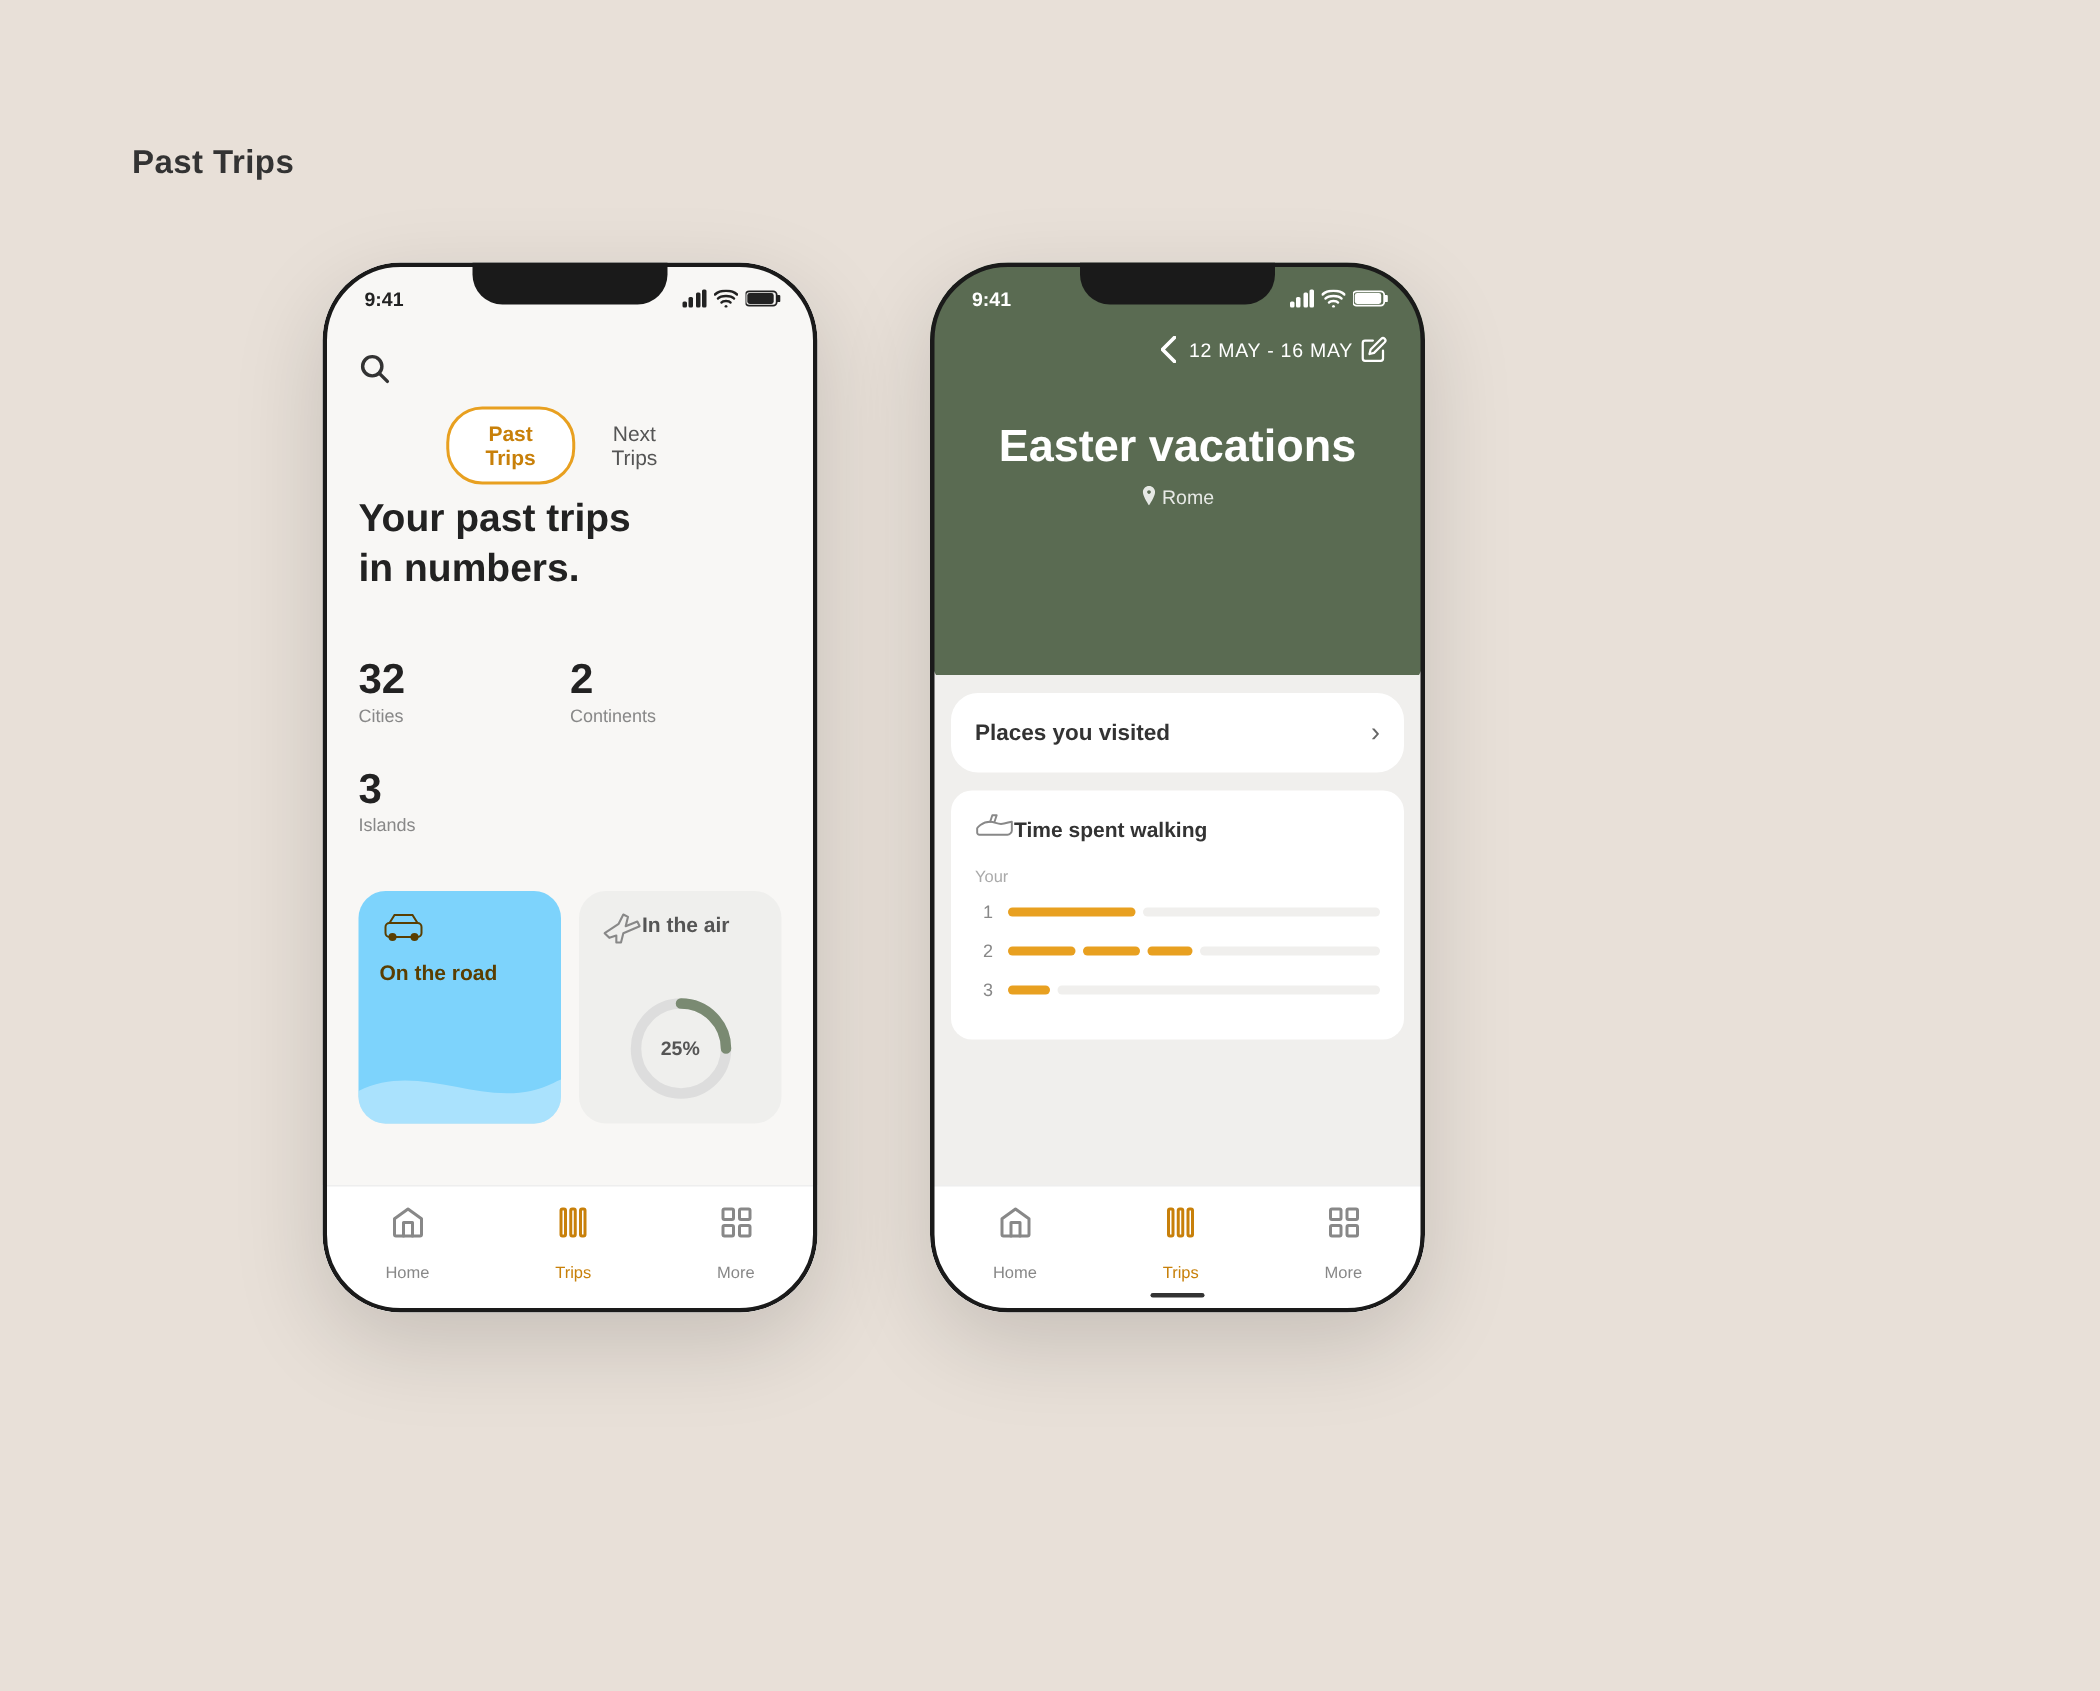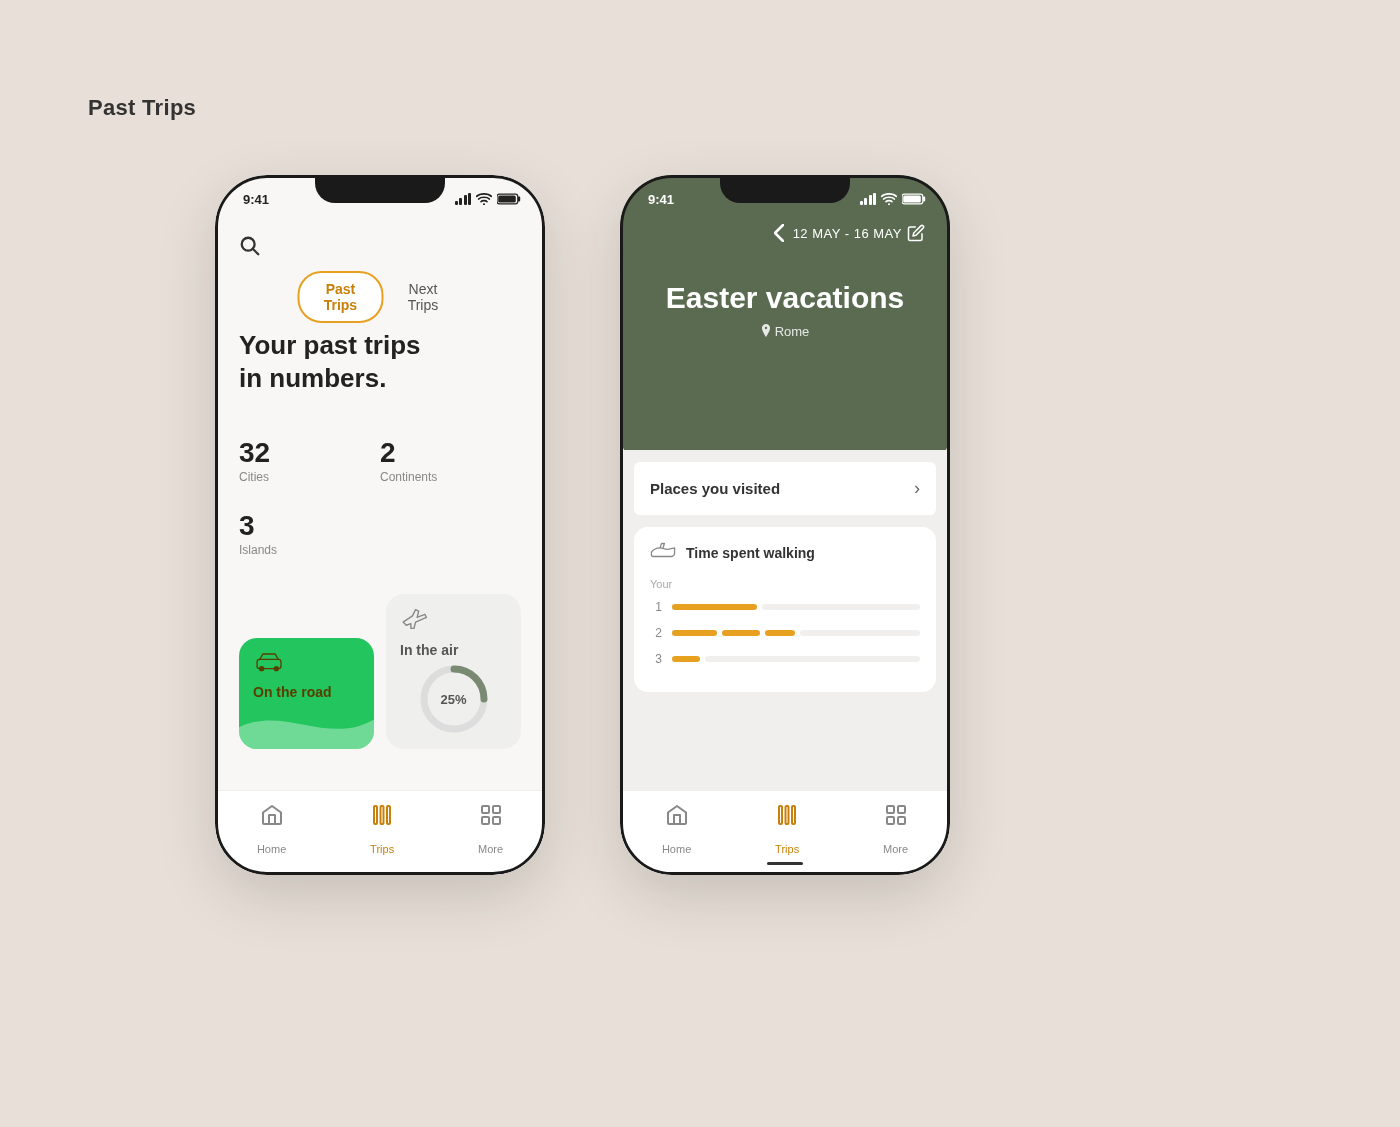--- a/index.html
+++ b/index.html
@@ -203,38 +203,37 @@
       top: 375px;
       left: 24px;
       right: 24px;
       display: flex;
       gap: 12px;
       height: 155px;
     }
 
     .card-on-road {
       flex: 1;
-      background: #22c55e;
+      background: #7dd3fc;
       border-radius: 18px;
       position: relative;
       overflow: hidden;
       display: flex;
       flex-direction: column;
       padding: 14px;
-      margin-top: 44px;
     }
 
     .card-air {
       flex: 1;
       background: #efefed;
       border-radius: 18px;
       position: relative;
       overflow: hidden;
       display: flex;
-      flex-direction: column;
+      flex-direction: row;
       padding: 14px;
       align-items: center;
       justify-content: flex-start;
     }
 
     .card-icon {
       font-size: 22px;
       margin-bottom: 6px;
     }
     .card-label {
@@ -395,21 +394,21 @@
       left: 0;
       right: 0;
       bottom: 85px;
       background: #f0efed;
       overflow: hidden;
     }
 
     .places-row {
       background: #fff;
       margin: 12px 14px 0;
-      border-radius: 6px;
+      border-radius: 18px;
       padding: 16px 16px;
       display: flex;
       align-items: center;
       justify-content: space-between;
     }
 
     .places-label {
       font-size: 15px;
       font-weight: 600;
       color: #333;
@@ -424,21 +423,20 @@
     .walking-section {
       margin: 12px 14px 0;
       background: #fff;
       border-radius: 14px;
       padding: 14px 16px;
     }
 
     .walking-header {
       display: flex;
       align-items: center;
-      gap: 10px;
       margin-bottom: 14px;
     }
 
     .shoe-icon {
       font-size: 20px;
     }
 
     .walking-label {
       font-size: 14px;
       font-weight: 600;

